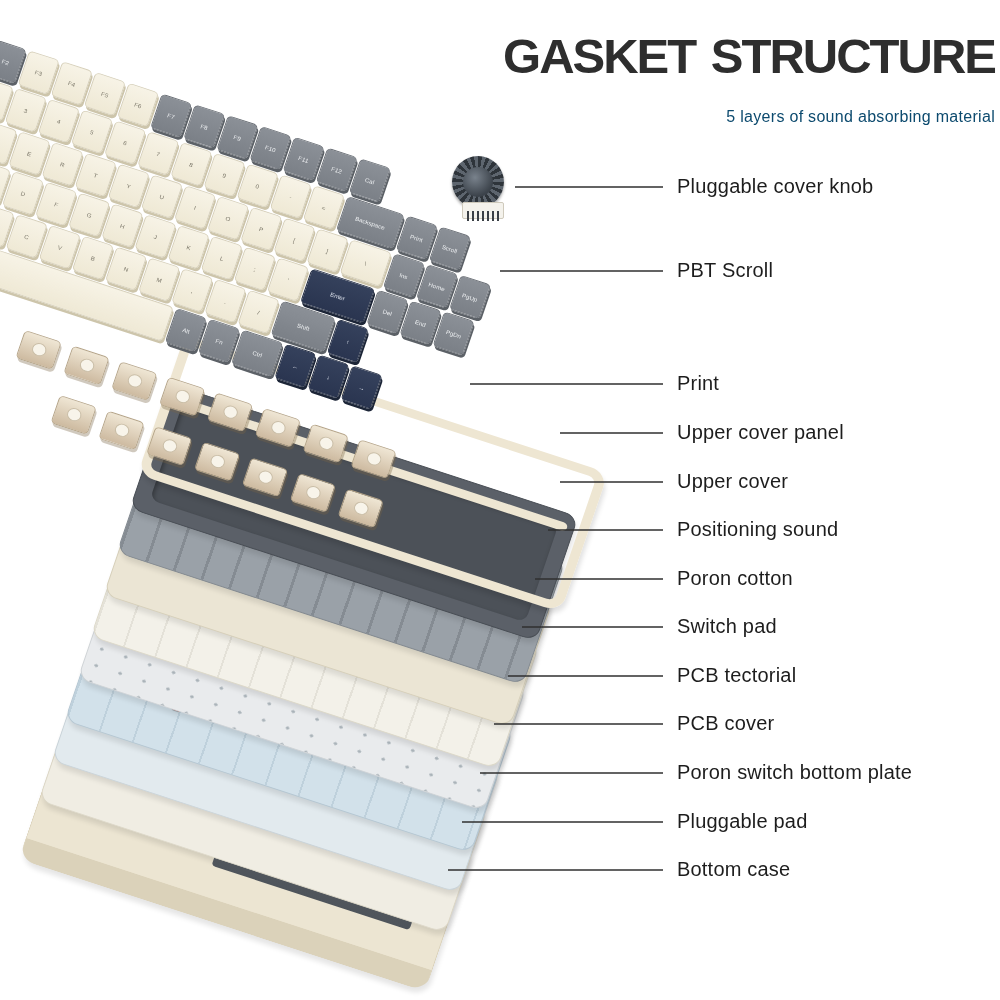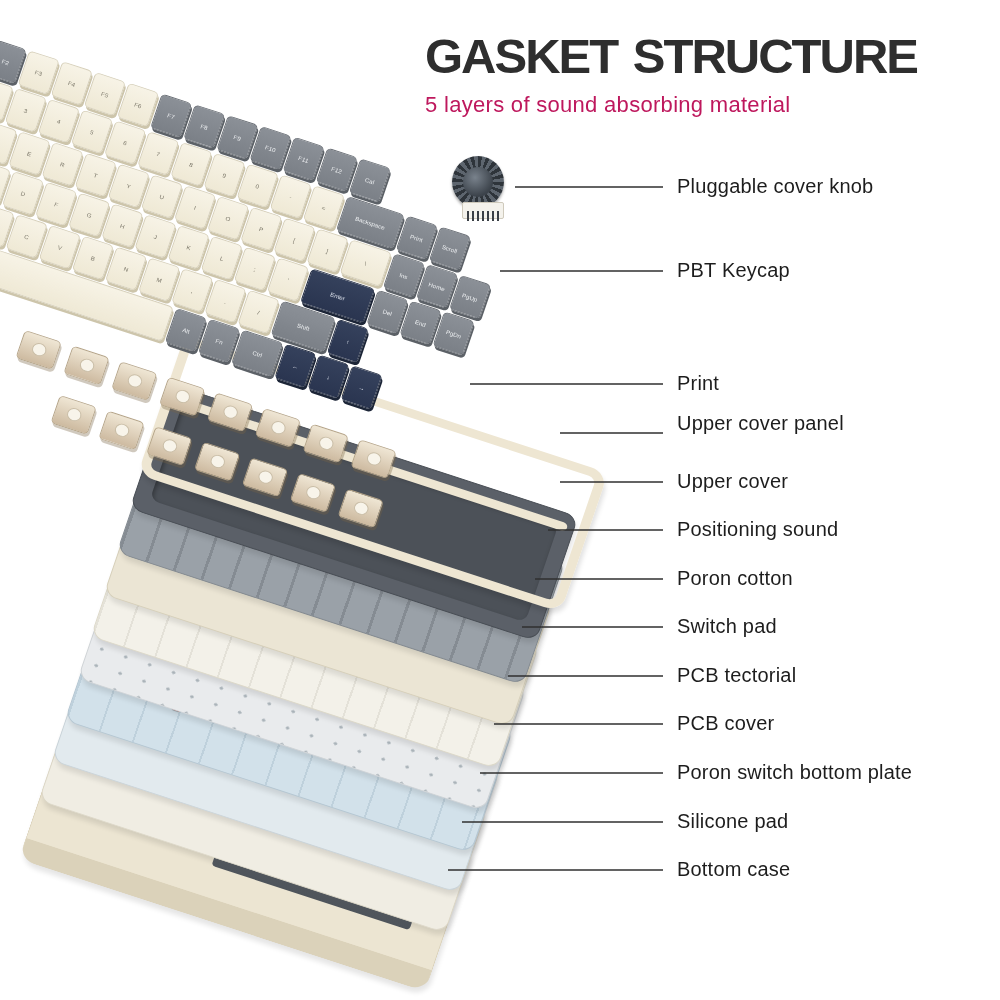--- a/index.html
+++ b/index.html
@@ -1,23 +1,23 @@
 <!DOCTYPE html>
 <html><head>
 <meta charset="utf-8">
 <style>
   html,body{margin:0;padding:0;}
   body{
     width:1000px;height:1000px;position:relative;overflow:hidden;
     background:#ffffff;font-family:"Liberation Sans","DejaVu Sans",sans-serif;
   }
   
-  .header{position:absolute;left:425px;top:28px;width:570px;text-align:left;}
+  .header{position:absolute;left:425px;top:28px;width:570px;text-align:right;}
   .title{font-size:49px;font-weight:800;letter-spacing:-2px;word-spacing:4px;color:#2e2e2e;}
-  .subtitle{margin-top:8px;font-size:22px;color:#be185d;letter-spacing:.3px;}
+  .subtitle{margin-top:24px;font-size:16px;color:#0c4a6e;letter-spacing:.3px;}
 
   
   .label{position:absolute;left:677px;font-size:20px;color:#1d1d1d;letter-spacing:.2px;}
   svg.lines{position:absolute;left:0;top:0;pointer-events:none;}
   svg.lines line{stroke:#2f2f2f;stroke-width:1.4px;}
 
   
   .iso{position:absolute;transform-origin:0 0;transform:matrix(0.92,0.30,-0.28,0.82,0,0);}
 
   
@@ -357,24 +357,24 @@
   <line x1="535" y1="579" x2="663" y2="579"></line>
   <line x1="522" y1="627" x2="663" y2="627"></line>
   <line x1="508" y1="676" x2="663" y2="676"></line>
   <line x1="494" y1="724" x2="663" y2="724"></line>
   <line x1="480" y1="773" x2="663" y2="773"></line>
   <line x1="462" y1="822" x2="663" y2="822"></line>
   <line x1="448" y1="870" x2="663" y2="870"></line>
 </svg>
 
 <div class="label" style="top:175px">Pluggable cover knob</div>
-<div class="label" style="top:259px">PBT Keycap</div>
+<div class="label" style="top:259px">PBT Scroll</div>
 <div class="label" style="top:372px">Print</div>
-<div class="label" style="top:412px">Upper cover panel</div>
+<div class="label" style="top:421px">Upper cover panel</div>
 <div class="label" style="top:470px">Upper cover</div>
 <div class="label" style="top:518px">Positioning sound</div>
 <div class="label" style="top:567px">Poron cotton</div>
 <div class="label" style="top:615px">Switch pad</div>
 <div class="label" style="top:664px">PCB tectorial</div>
 <div class="label" style="top:712px">PCB cover</div>
 <div class="label" style="top:761px">Poron switch bottom plate</div>
-<div class="label" style="top:810px">Silicone pad</div>
+<div class="label" style="top:810px">Pluggable pad</div>
 <div class="label" style="top:858px">Bottom case</div>
 
 </body></html>

